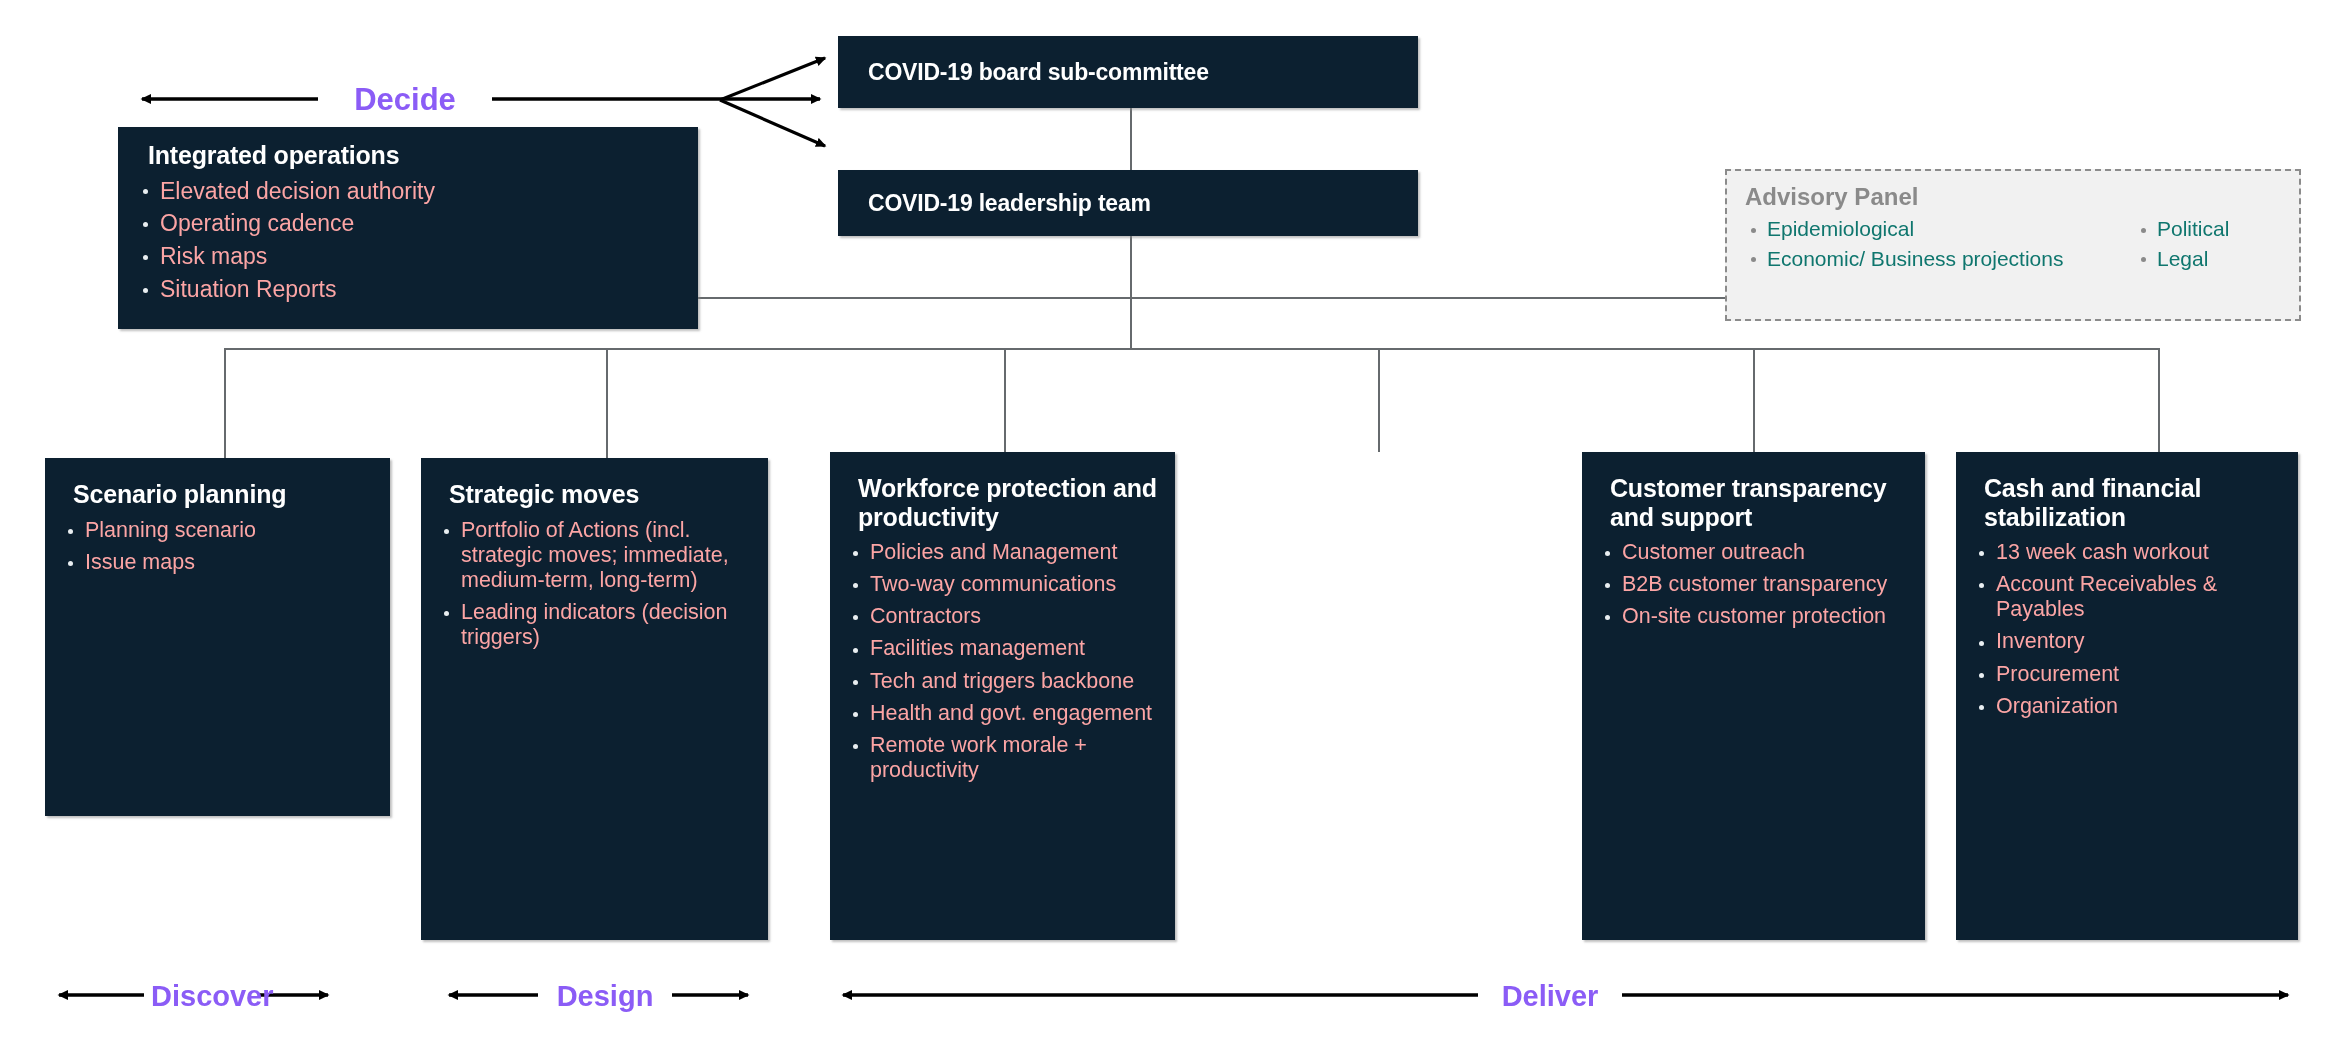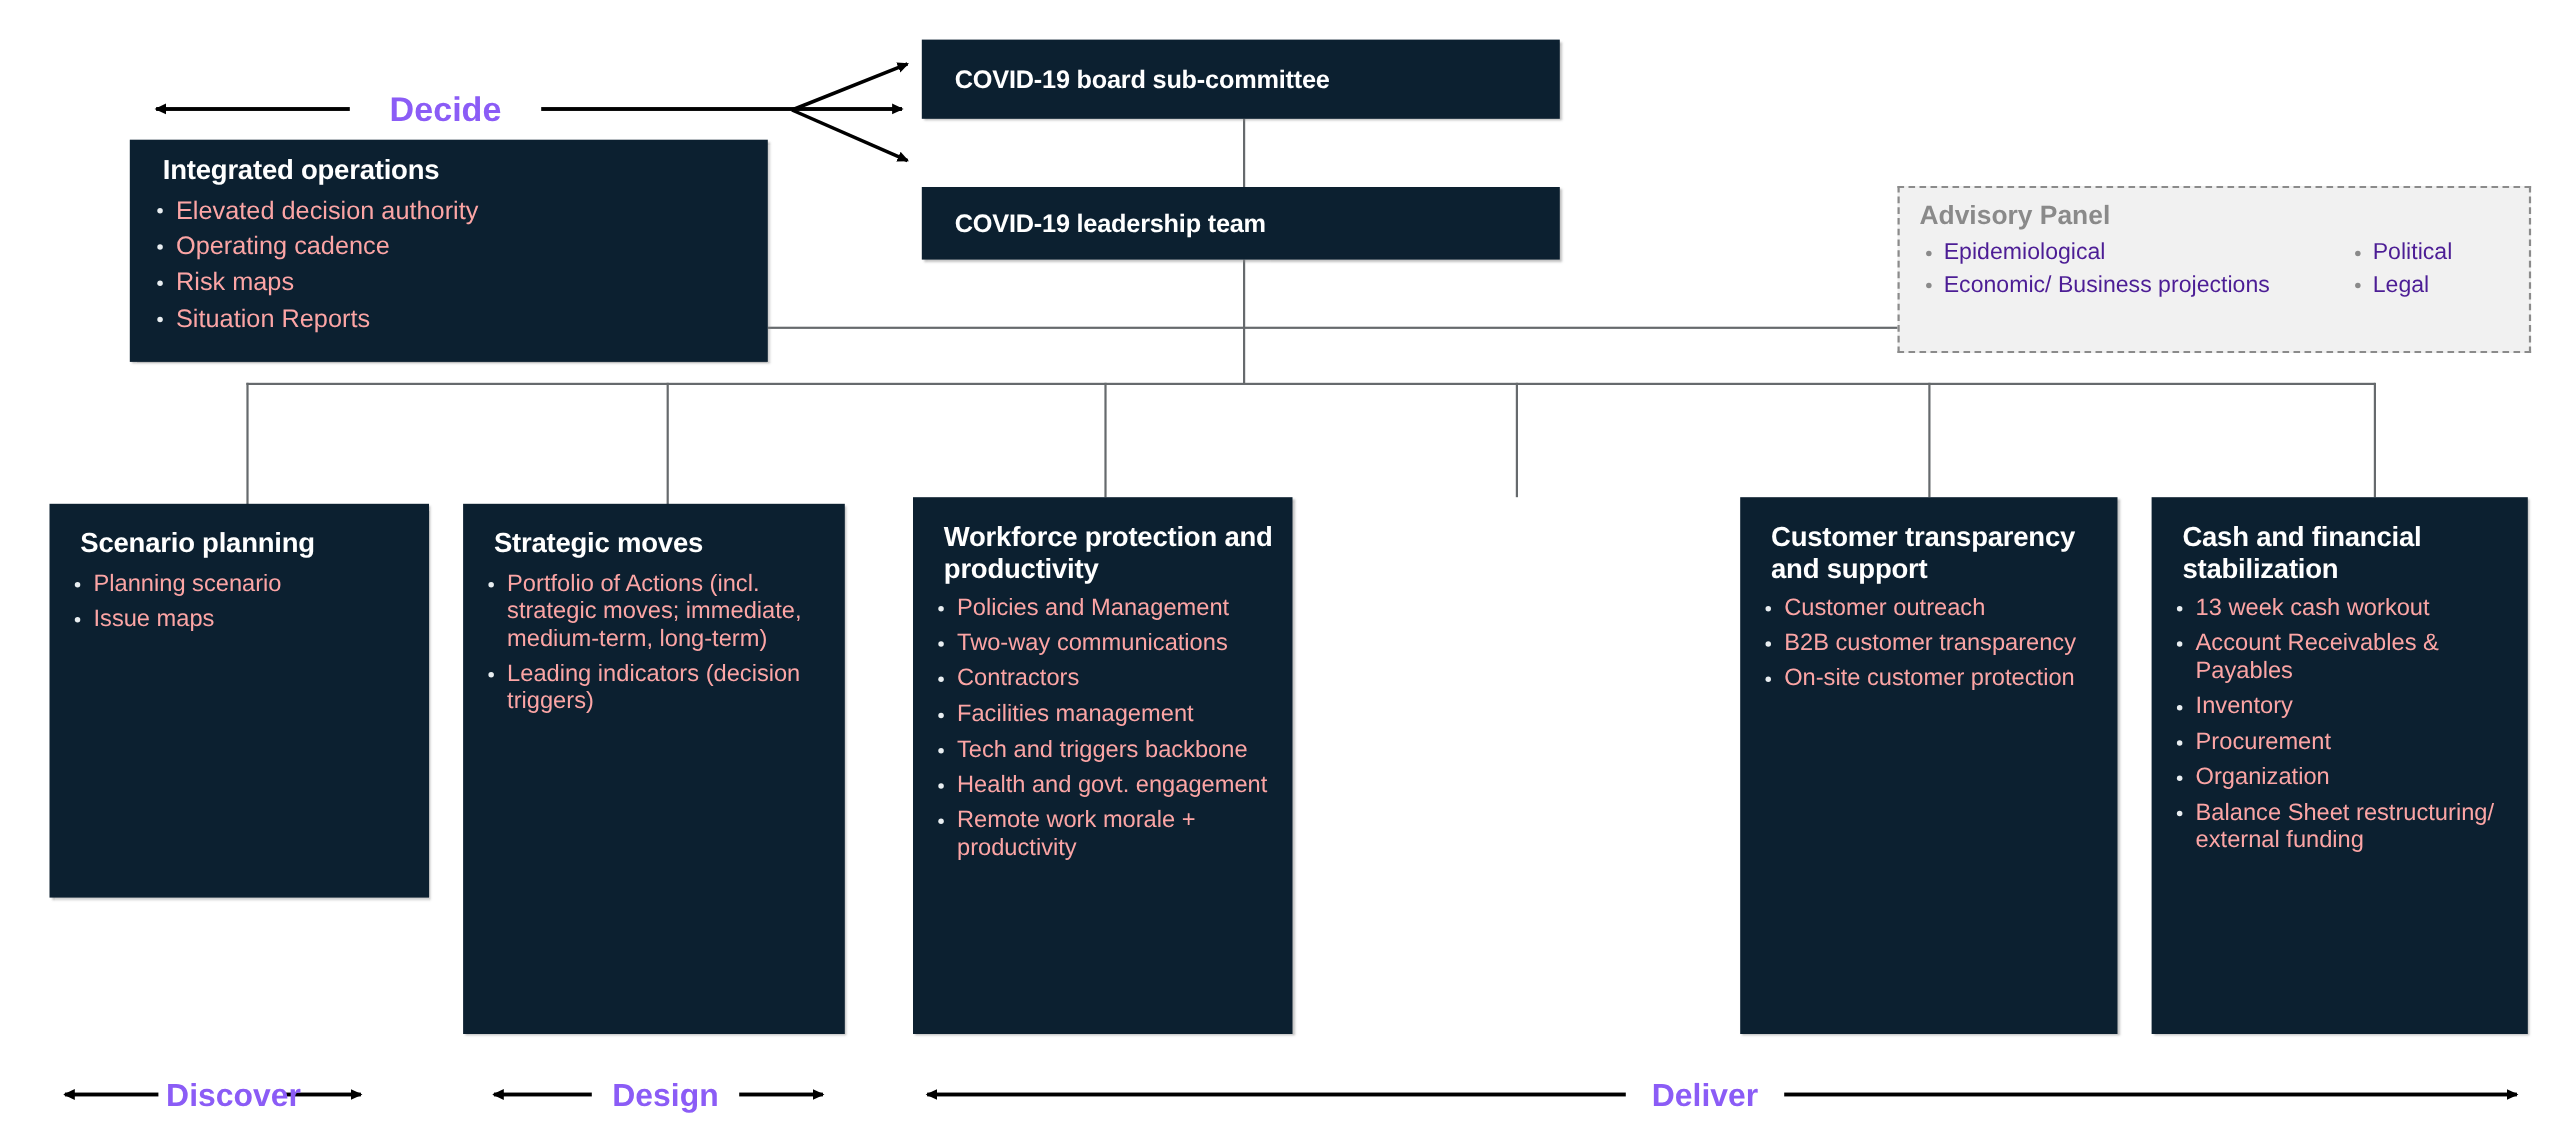--- a/index.html
+++ b/index.html
@@ -107,21 +107,21 @@
   #advisory-panel .ap-col-left { width: 390px; }
   #advisory-panel ul.ap-list {
     list-style: none;
     margin: 0;
     padding: 0;
   }
   #advisory-panel ul.ap-list li {
     position: relative;
     padding-left: 22px;
     font-size: 21px;
-    color: #4c1d95;
+    color: #0f766e;
     line-height: 1.18;
     margin-bottom: 5px;
     white-space: nowrap;
   }
   #advisory-panel ul.ap-list li:before {
     content: "";
     position: absolute;
     left: 6px;
     top: 0.5em;
     width: 5px;
@@ -289,21 +289,20 @@
   </div>
 
   <div class="dark-box col-box" style="left:1956px; top:452px; width:342px; height:488px;">
     <div class="box-title">Cash and financial stabilization</div>
     <ul class="bullets">
       <li>13 week cash workout</li>
       <li>Account Receivables &amp; Payables</li>
       <li>Inventory</li>
       <li>Procurement</li>
       <li>Organization</li>
-      <li>Balance Sheet restructuring/ external funding</li>
     </ul>
   </div>
 
   <svg class="arrow-svg" style="left:48px; top:982px; width:290px; height:26px;" viewBox="0 0 290 26">
     <defs>
       <marker id="ah2" markerWidth="11" markerHeight="11" refX="9" refY="5.5" orient="auto" markerUnits="userSpaceOnUse">
         <path d="M0,0.6 L10.5,5.5 L0,10.4 z" fill="#000000"></path>
       </marker>
     </defs>
     <line x1="280" y1="13" x2="11" y2="13" stroke="#000000" stroke-width="3.2" marker-end="url(#ah2)"></line>

